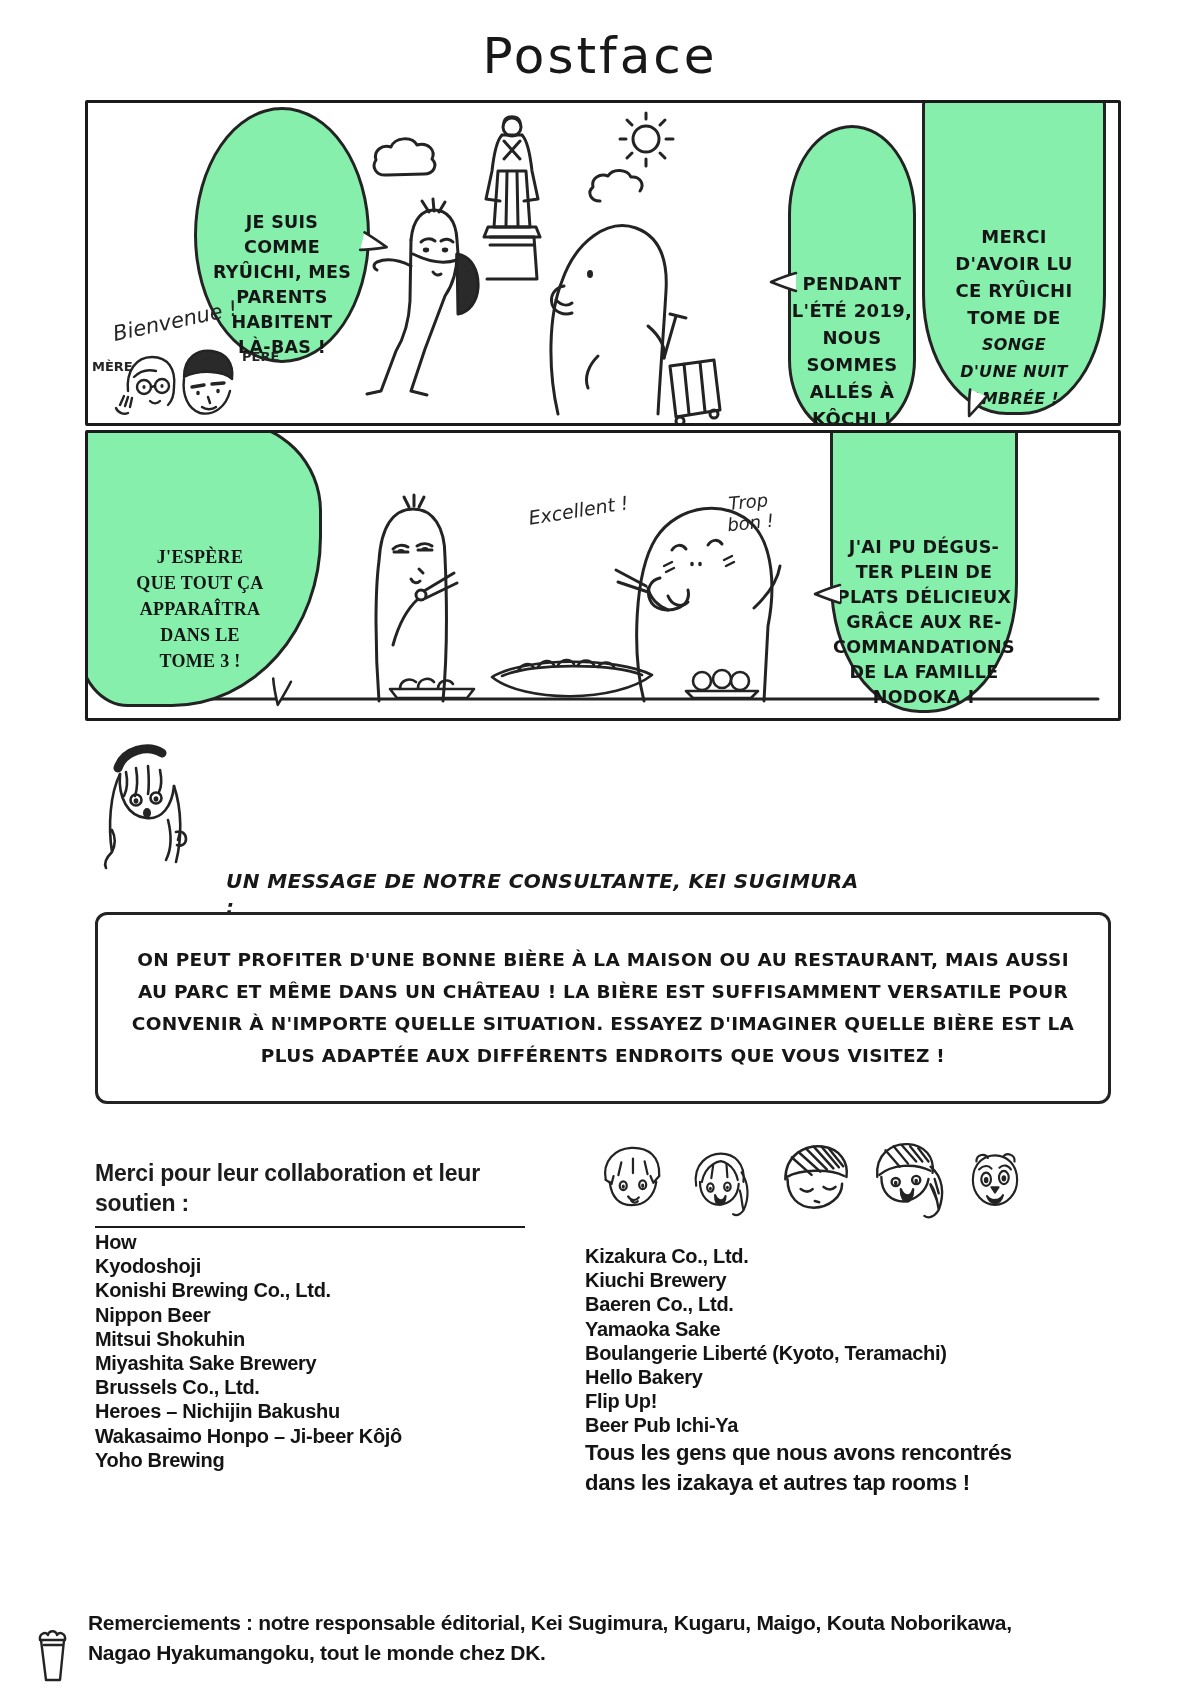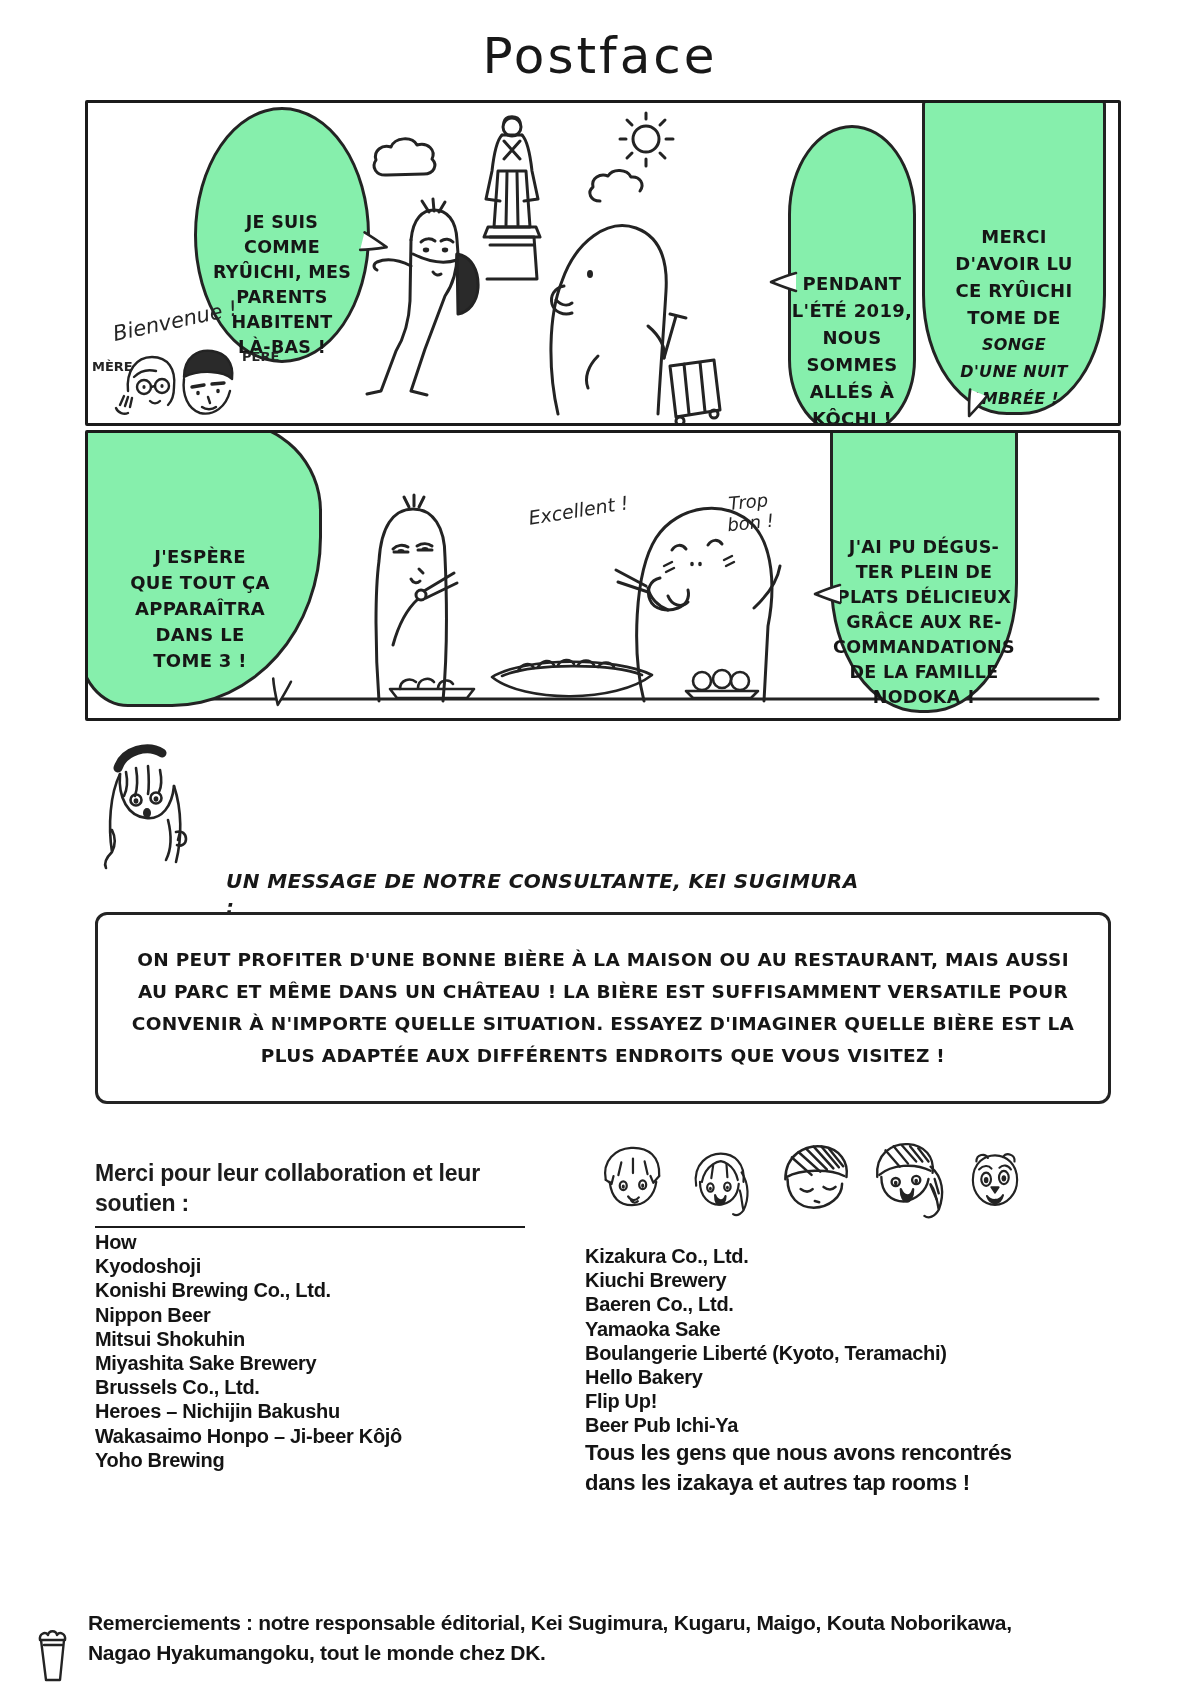--- a/index.html
+++ b/index.html
@@ -210,21 +210,21 @@
         <g stroke-width="2.6">
           <circle cx="614" cy="248" r="9"></circle>
           <circle cx="634" cy="246" r="9"></circle>
           <circle cx="652" cy="248" r="9"></circle>
           <path d="M598,258 L670,258 L663,265 L605,265 Z"></path>
         </g>
       </g>
     </svg>
 
     <div class="bubble" style="left:-10px;top:-12px;width:244px;height:286px;padding-bottom:30px;border-radius:0 90px 150px 50px / 0 90px 170px 60px;">
-      <span class="btext" style="font-size:18px;line-height:26px;">J'ESPÈRE
+      <span class="btext" style="font-size:18px;line-height:26px;font-family:Liberation Serif, serif;">J'ESPÈRE
 QUE TOUT ÇA
 APPARAÎTRA
 DANS LE
 TOME 3 !</span>
     </div>
     <svg class="tail" style="left:178px;top:248px;transform:rotate(100deg);" width="28" height="22" viewBox="0 0 28 22">
       <path d="M2,2 C12,5 22,9 27,11 C20,14 10,18 2,20 Z" fill="#fff" stroke="none"></path>
       <path d="M2,2 C12,5 22,9 27,11 M2,20 C10,18 20,14 27,11" fill="none" stroke="#232323" stroke-width="2.6" stroke-linecap="round"></path>
     </svg>
 

